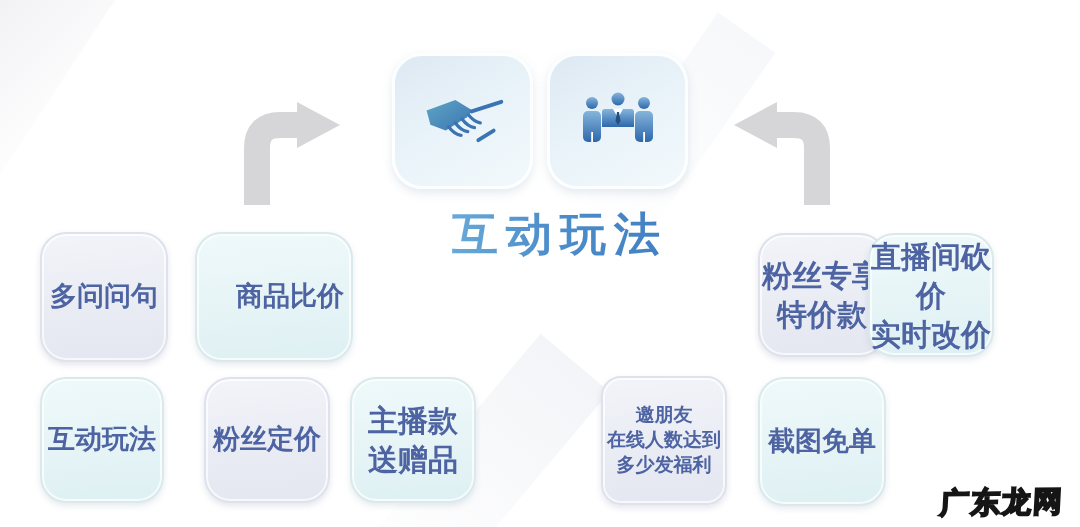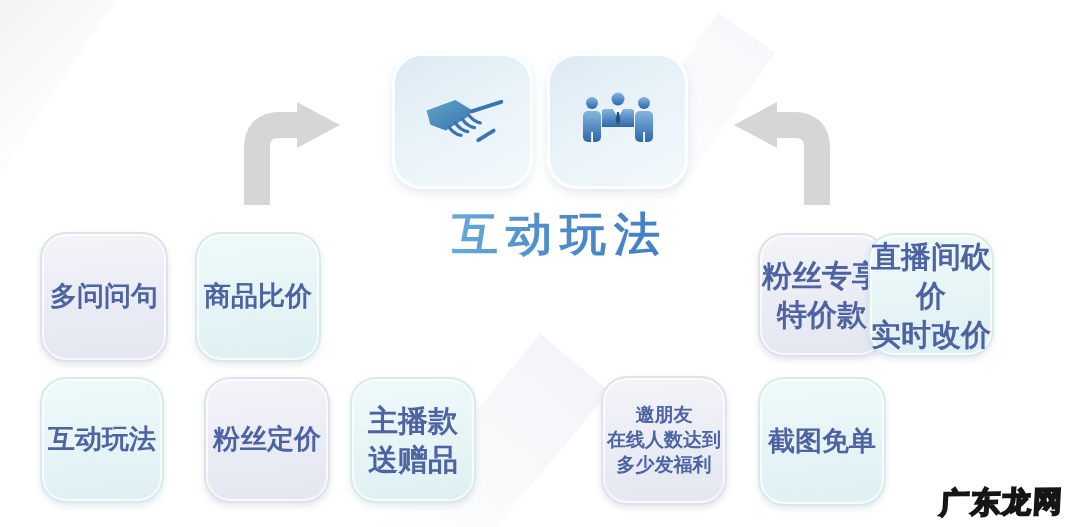--- a/index.html
+++ b/index.html
@@ -80,27 +80,27 @@
   .cyan{
     background:linear-gradient(175deg,#eff9fa 0%,#e6f4f6 55%,#def0f3 100%);
     border:2px solid #d9e9ec;
     box-shadow:0 3px 6px rgba(120,140,160,.18), inset 0 0 0 2px rgba(255,255,255,.7);
   }
   .t1{font-size:27px;}   
   .t2{font-size:30px;}   
   .t3{font-size:19px;}   
 
   #box-ask-questions   {left:40px;  top:232px; width:124px; height:126px;}
-  #box-price-compare   {left:195px; top:232px; width:122px; height:126px;}
+  #box-price-compare   {left:195px; top:232px; width:122px; height:126px;padding-left:32px;}
   #box-fan-exclusive   {left:758px; top:233px; width:124px; height:120px;}
   #box-live-bargain    {left:868px; top:233px; width:122px; height:120px;}
   #box-flash-sale      {left:40px;  top:377px; width:120px; height:122px;}
   #box-fan-pricing     {left:204px; top:377px; width:122px; height:122px;}
   #box-host-gift       {left:350px; top:377px; width:122px; height:122px;}
-  #box-invite-friends  {left:601px; top:376px; width:122px; height:125px;}
+  #box-invite-friends  {left:601px; top:376px; width:122px; height:125px;border-radius:20px;}
   #box-screenshot-free {left:758px; top:377px; width:124px; height:125px;justify-content:center;}
   #box-shop-coupon     {left:916px; top:377px; width:122px; height:124px;}
 
   
   .watermark{
     position:absolute;z-index:5;
     left:940px;top:483px;
     font-size:29px;font-weight:700;letter-spacing:2px;
     color:#fffdf2;
     -webkit-text-stroke:2px #151515;

